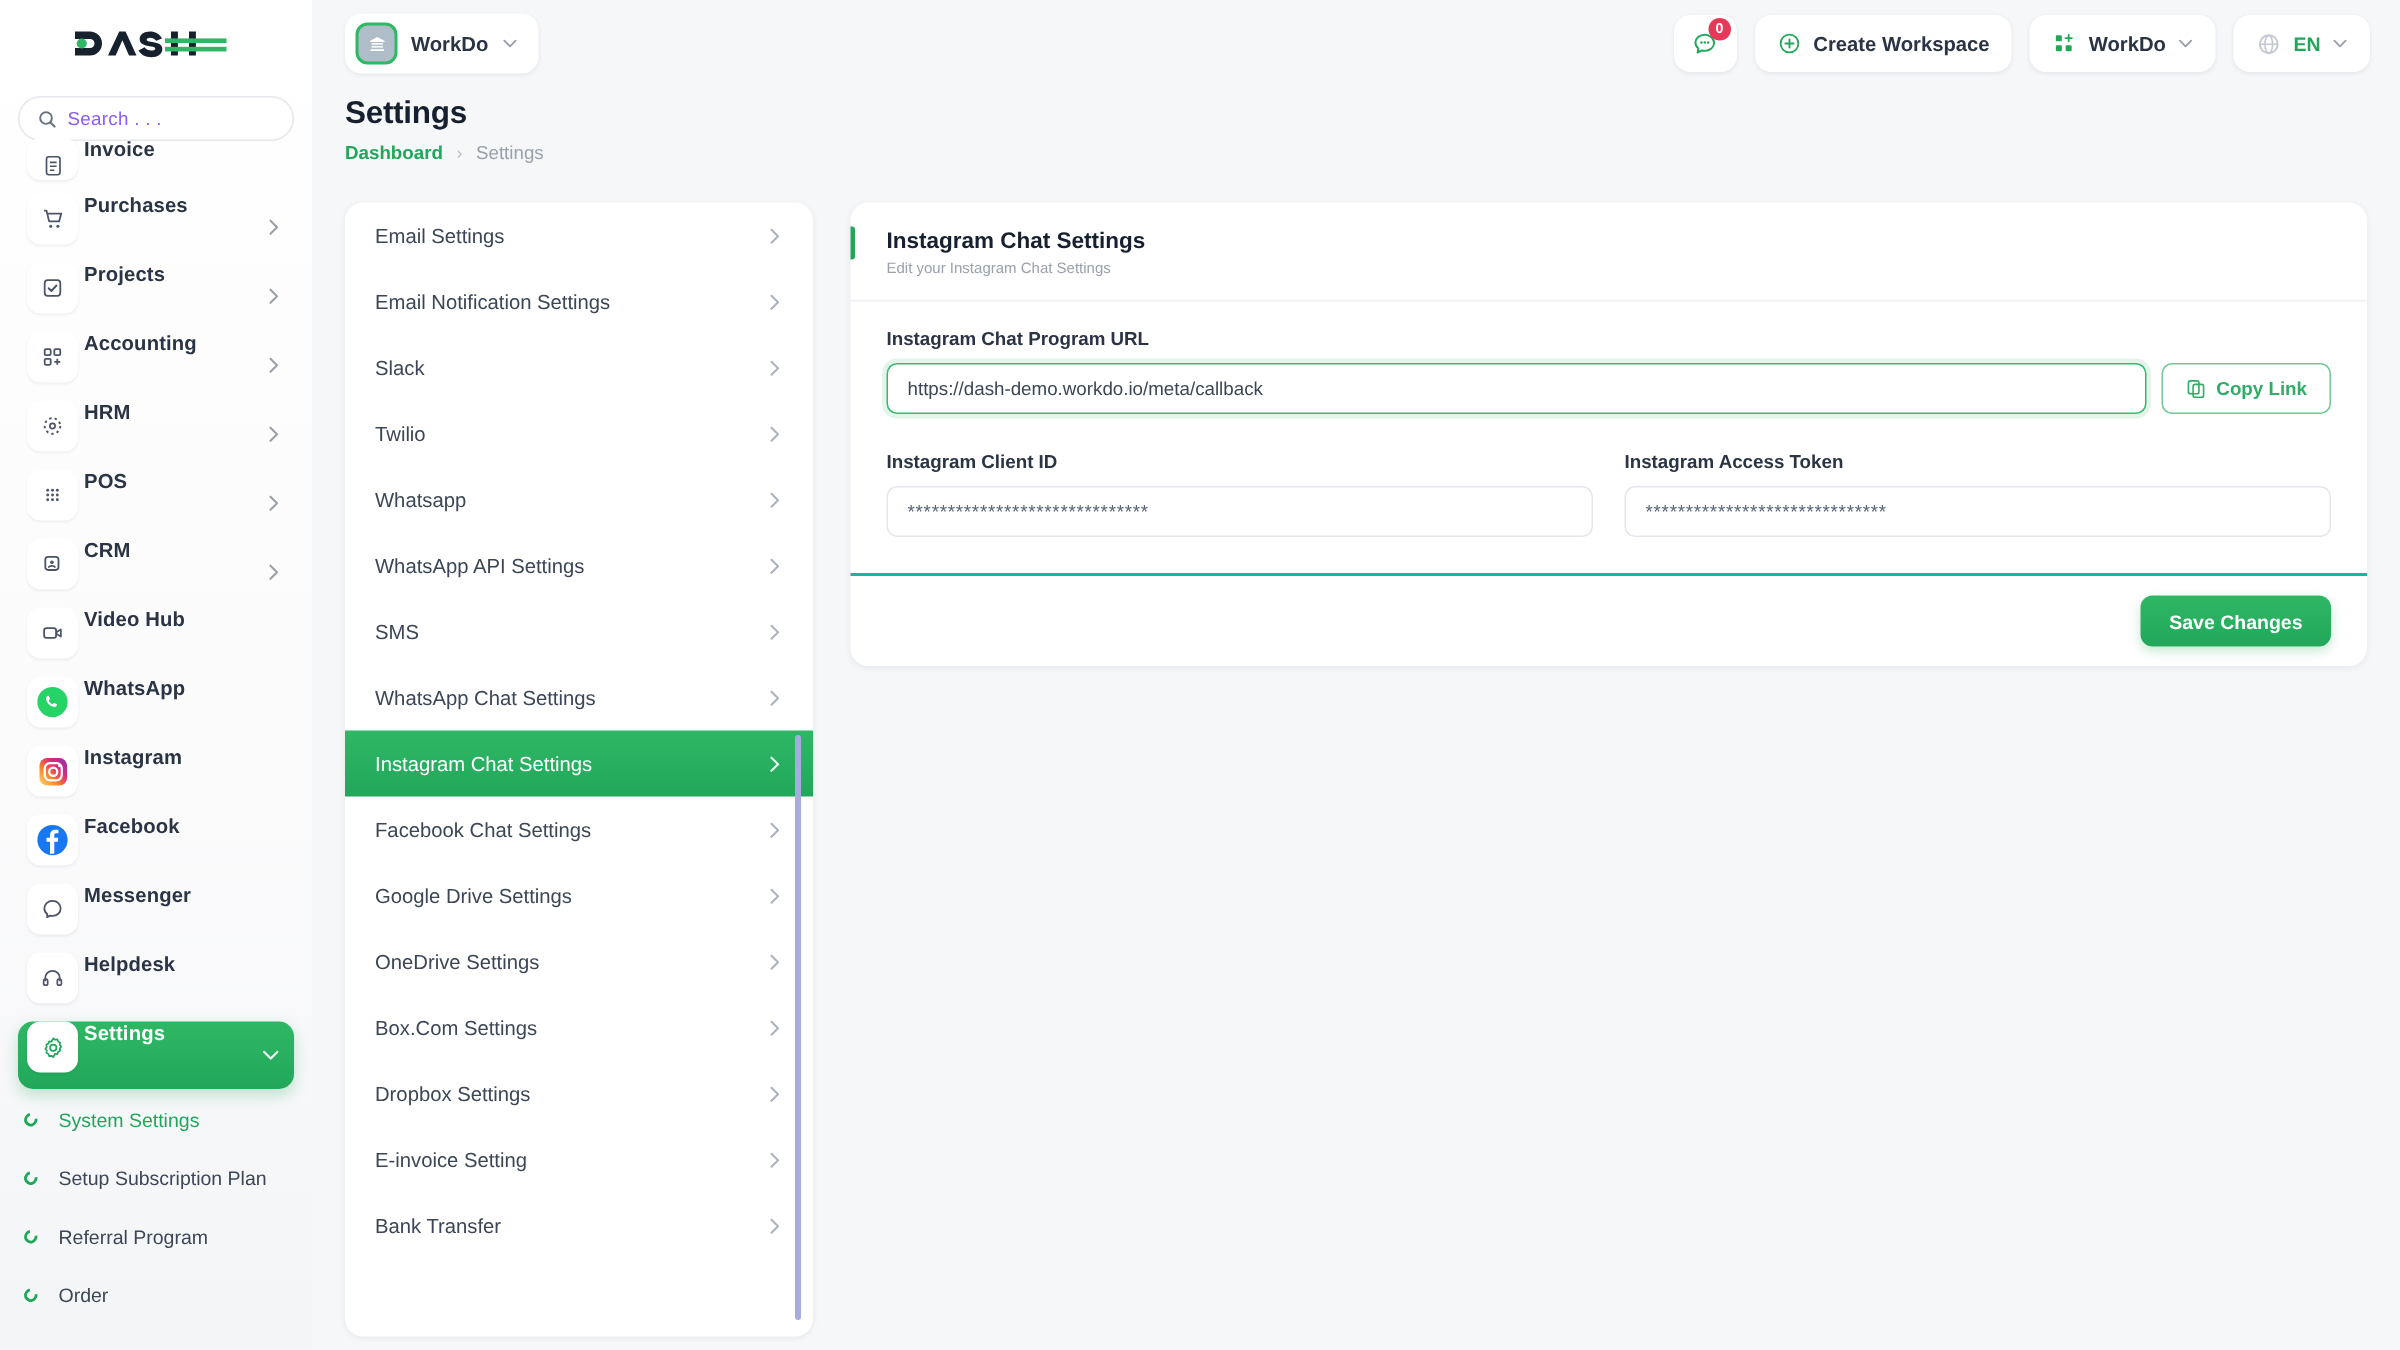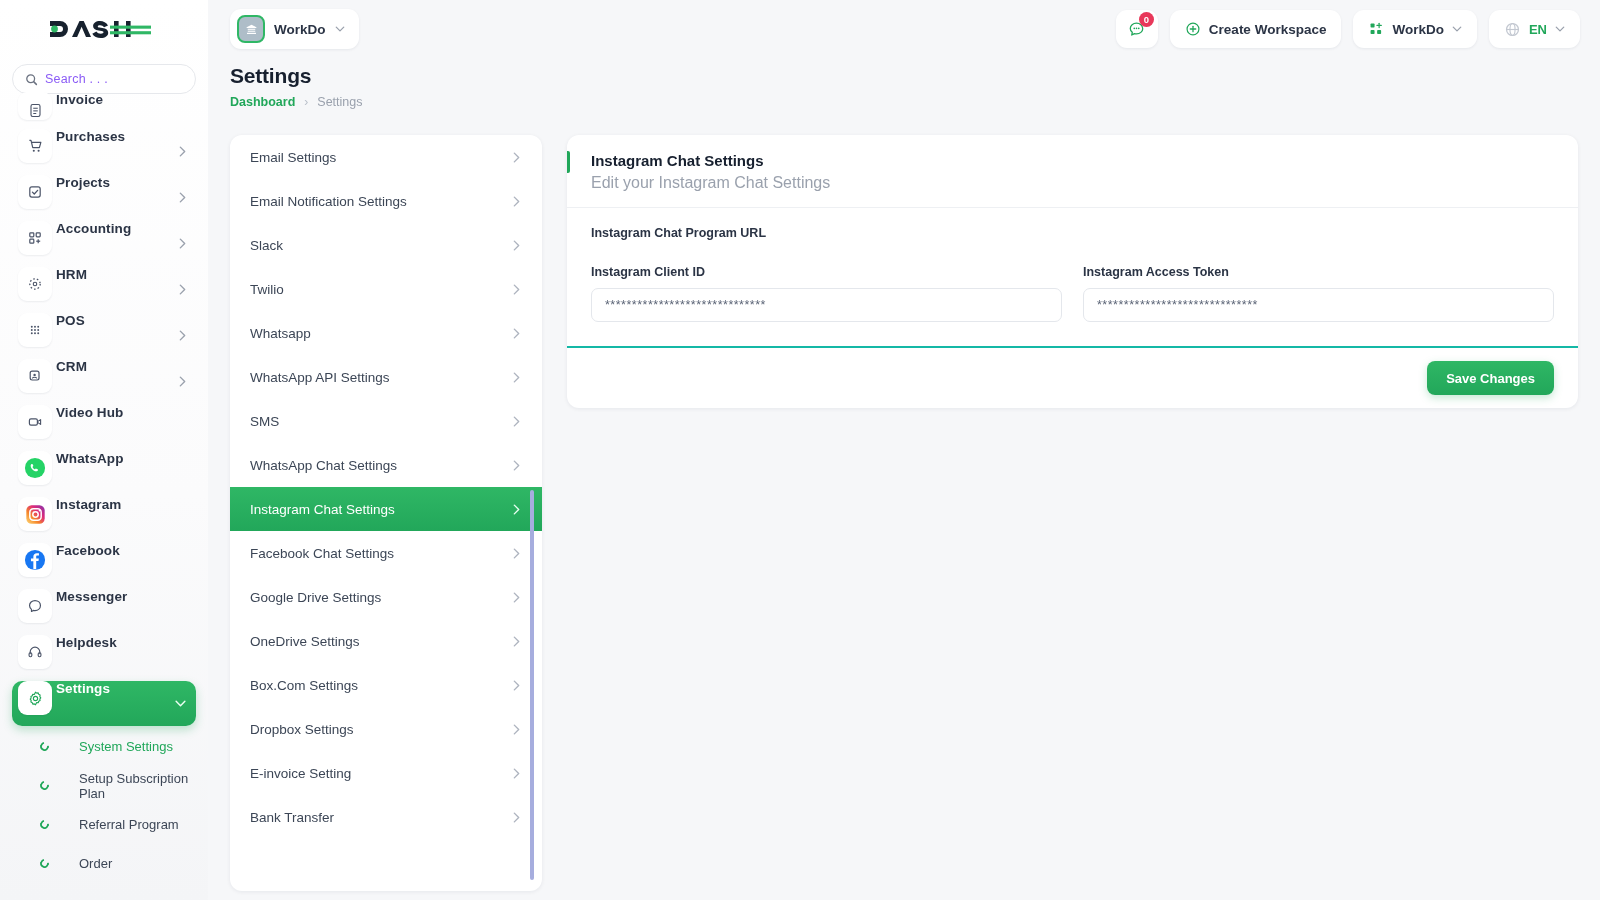--- a/index.html
+++ b/index.html
@@ -42,22 +42,22 @@
     box-shadow: 0 1px 2px rgba(20,30,60,.07);
   }
   .nav-lbl { font-size: 13.5px; font-weight: 700; color: #2b3445; flex:1 1 auto;
              white-space: nowrap; letter-spacing: .1px; }
   .nav-chev { color:#9aa1ad; display:flex; align-items:center; }
   .nav-item.active { background: linear-gradient(180deg,#2fb765 0%,#22a75a 100%);
                      box-shadow: 0 4px 10px rgba(34,167,90,.28); }
   .nav-item.active .nav-lbl { color:#fff; }
   .nav-item.active .nav-chev { color:#eafff2; }
 
-  .sub-item { display:flex; align-items:center; gap:30px; height: 39px;
-              padding-left: 40px; cursor:pointer; }
+  .sub-item { display:flex; align-items:center; gap:14px; height: 39px;
+              padding-left: 16px; cursor:pointer; }
   .sub-dot { width: 9px; height: 9px; flex:0 0 9px; border-radius:50%;
              border: 2px solid #21a75a; border-top-color: transparent;
              transform: rotate(35deg); }
   .sub-lbl { font-size: 13px; color:#3c4656; font-weight: 400; }
   .sub-item.active .sub-lbl { color:#21a75a; font-weight: 500; }
 
   
   .main { flex: 1 1 auto; height: 900px; position: relative; }
   .topbar {
     height: 58px; display:flex; align-items:center;
@@ -123,21 +123,21 @@
   
   .detail-card {
     flex: 1 1 auto; background:#fff; border-radius: 12px;
     box-shadow: 0 1px 4px rgba(20,30,60,.07);
     align-self: flex-start;
   }
   .dc-head { padding: 17px 24px 15px 24px; border-bottom: 1px solid #eef0f3; position: relative; }
   .dc-accent { position:absolute; left:0; top:16px; width:3px; height:22px;
                background:#21a75a; border-radius:0 2px 2px 0; }
   .dc-title { font-size: 15px; font-weight: 700; color:#17202f; }
-  .dc-sub { font-size: 16px; color:#9aa1ad; margin-top: 5px; }
+  .dc-sub { font-size: 10px; color:#9aa1ad; margin-top: 5px; }
 
   .dc-body { padding: 18px 24px 8px 24px; }
   .fl { font-size: 12.5px; font-weight: 700; color:#2b3445; margin-bottom: 9px; display:block; }
   .row-inline { display:flex; gap: 10px; align-items: stretch; }
   .inp {
     height: 34px; border:1px solid #e4e7ec; border-radius: 7px;
     background:#fff; display:flex; align-items:center; padding: 0 13px;
     font-size: 12.5px; color:#3c4656; width: 100%;
   }
   .inp.focused { border:1px solid #38b86e; box-shadow: 0 0 0 3px rgba(56,184,110,.14); }
@@ -636,20 +636,30 @@
 
       <div class="detail-card">
         <div class="dc-head">
           <span class="dc-accent"></span>
           <div class="dc-title">Instagram Chat Settings</div>
           <div class="dc-sub">Edit your Instagram Chat Settings</div>
         </div>
 
         <div class="dc-body">
           <label class="fl">Instagram Chat Program URL</label>
+          <div class="row-inline">
+            <div class="inp focused">https://dash-demo.workdo.io/meta/callback</div>
+            <div class="copy-btn">
+              <svg width="14" height="14" viewBox="0 0 18 18">
+                <rect x="2.5" y="2.5" width="9" height="11" rx="1.8" fill="none" stroke="#2fae67" stroke-width="1.4"></rect>
+                <rect x="6.5" y="5.5" width="9" height="11" rx="1.8" fill="none" stroke="#2fae67" stroke-width="1.4"></rect>
+              </svg>
+              <span>Copy Link</span>
+            </div>
+          </div>
 
           <div class="two-col">
             <div class="col">
               <label class="fl">Instagram Client ID</label>
               <div class="inp">
                 <span class="mask">******************************</span>
               </div>
             </div>
             <div class="col">
               <label class="fl">Instagram Access Token</label>

